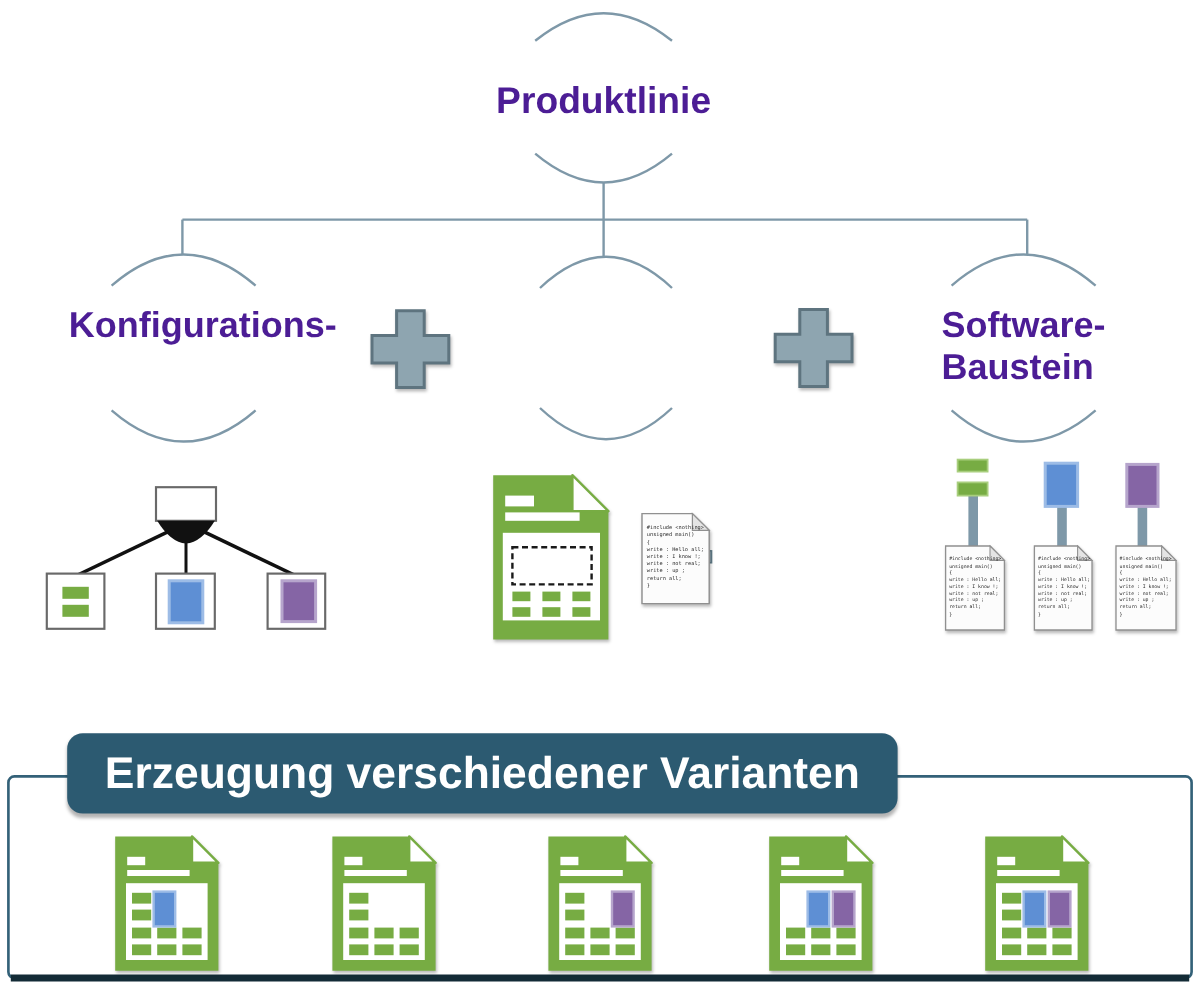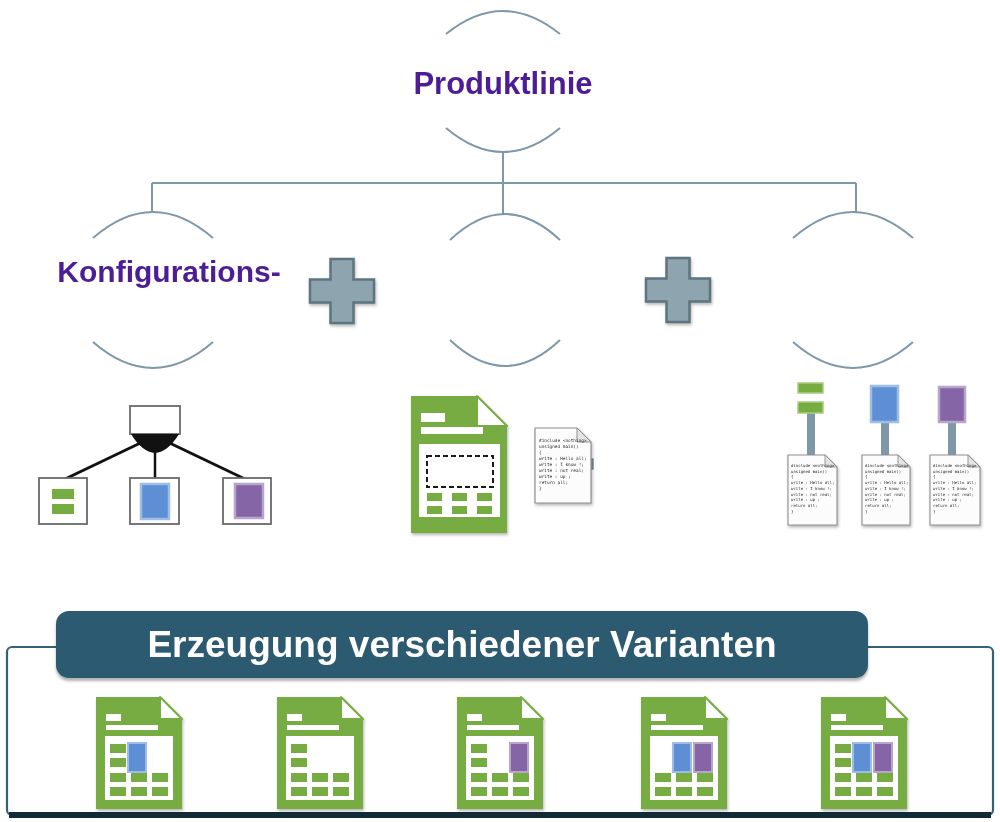--- a/index.html
+++ b/index.html
@@ -13,21 +13,21 @@
   .node-label {
     position:absolute; transform:translateX(-50%); text-align:left;
     color:#4c1d95; font-weight:bold; white-space:nowrap; z-index:2;
   }
   #lbl-produktlinie { left:503px; top:66px;  font-size:31px; }
   #lbl-konfig       { left:153px; top:254px; font-size:30px; line-height:35px;margin-left:16px; }
   #lbl-kern         { left:505px; top:272px; font-size:30px; }
   #lbl-software     { left:853px; top:254px; font-size:30px; line-height:35px; }
 
   #banner {
-    position:absolute; left:56px; top:611px; width:812px; height:67px;
+    position:absolute; left:56px; top:611px; width:692px; height:67px;
     background:#2C5A71; border-radius:13px; z-index:3;
     display:flex; align-items:center; justify-content:center;
     box-shadow:0 3px 3px rgba(0,0,0,0.30);
   }
   #banner span { color:#ffffff; font-size:37px; font-weight:bold; }
 
   .code {
     position:absolute; margin:0; z-index:2; color:#2a2a2a;
     font-family:"DejaVu Sans Mono", monospace; white-space:pre;
   }
@@ -229,20 +229,24 @@
       </g>
   </svg>
 
   <div class="node-label" id="lbl-produktlinie">Produktlinie</div>
 
   <div class="node-label" id="lbl-konfig">
     <div>Konfigurations-</div>
   </div>
 
 
+  <div class="node-label" id="lbl-software">
+    <div>Software-</div>
+    <div>Baustein</div>
+  </div>
 
   <pre class="code code-main">#include &lt;nothing&gt;
 unsigned main()
 {
 write : Hello all;
 write : I know !;
 write : not real;
 write : up ;
 return all;
 }</pre>

